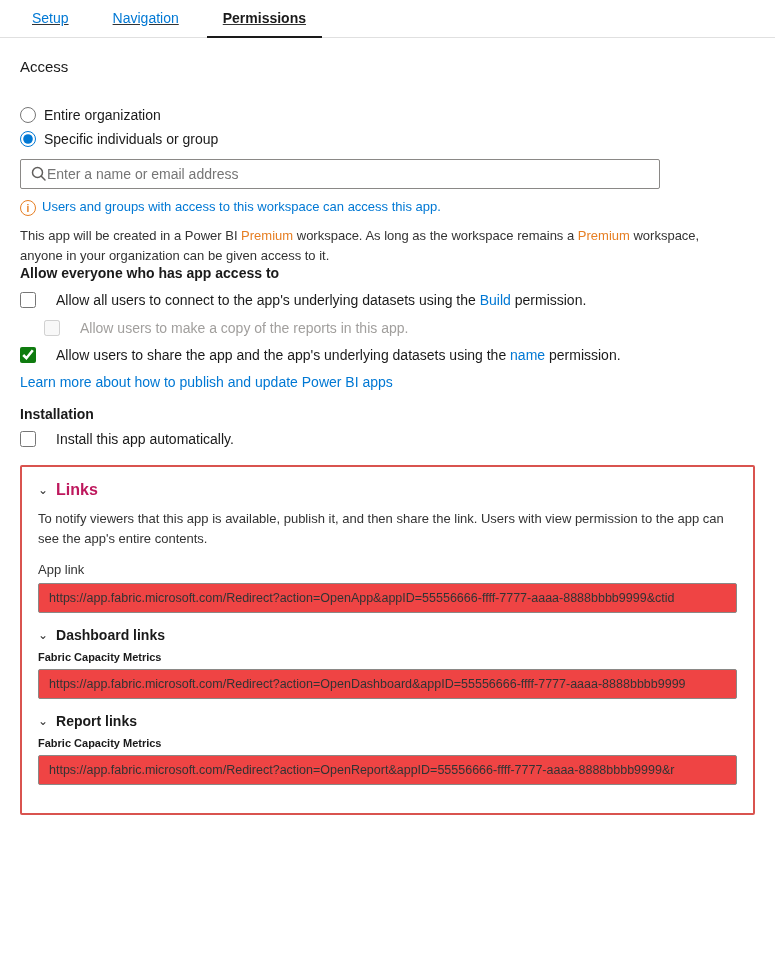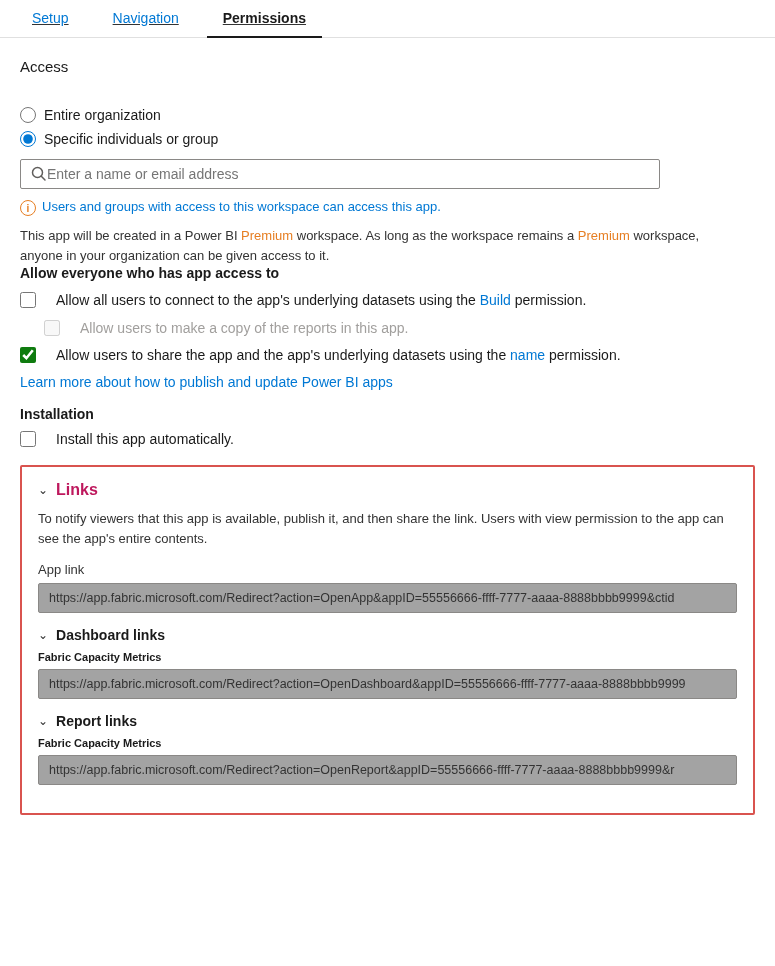--- a/index.html
+++ b/index.html
@@ -231,21 +231,21 @@
       color: #333;
       margin-bottom: 6px;
     }
 
     .link-url-box {
       border: 1px solid #8a8886;
       border-radius: 2px;
       padding: 7px 10px;
       font-size: 12.5px;
       color: #333;
-      background: #a3a3a3;
+      background: #ef4444;
       width: 100%;
       word-break: break-all;
       font-family: 'Segoe UI', sans-serif;
     }
 
     .sub-section-header {
       display: flex;
       align-items: center;
       gap: 8px;
       margin-bottom: 8px;

